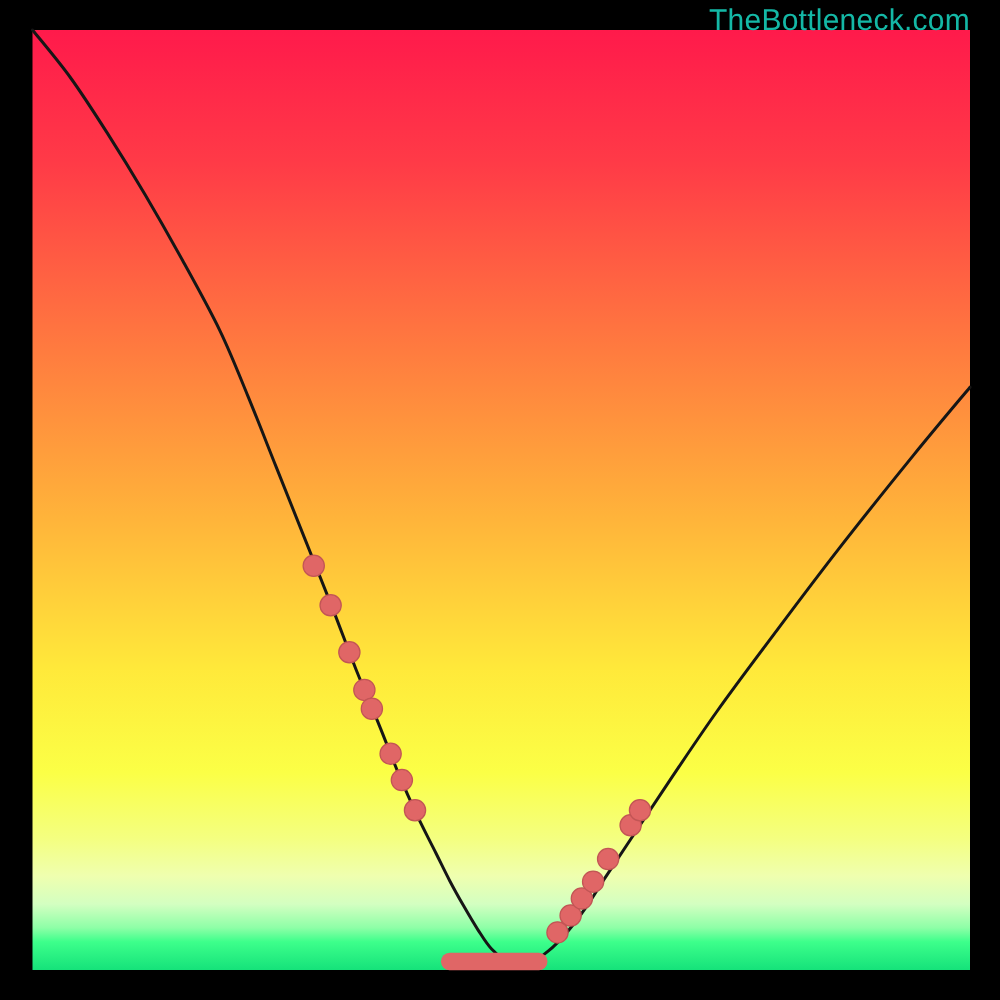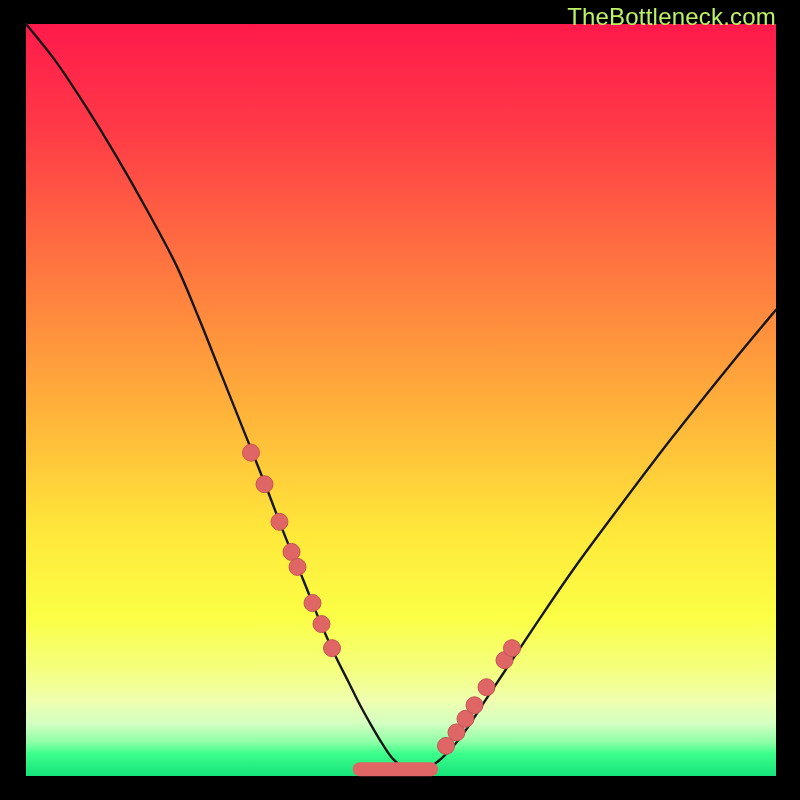--- a/index.html
+++ b/index.html
@@ -24,21 +24,21 @@
     left: 26px;
     top: 24px;
     width: 750px;
     height: 752px;
     
   }
   .watermark {
     position: absolute;
     top: 3px;
     right: 24px;
-    color: #bef264;
+    color: #14b8a6;
     font-size: 24px;
     letter-spacing: 0.2px;
     font-weight: 400;
   }
   svg.curve {
     position: absolute;
     left: 0;
     top: 0;
     width: 750px;
     height: 752px;

